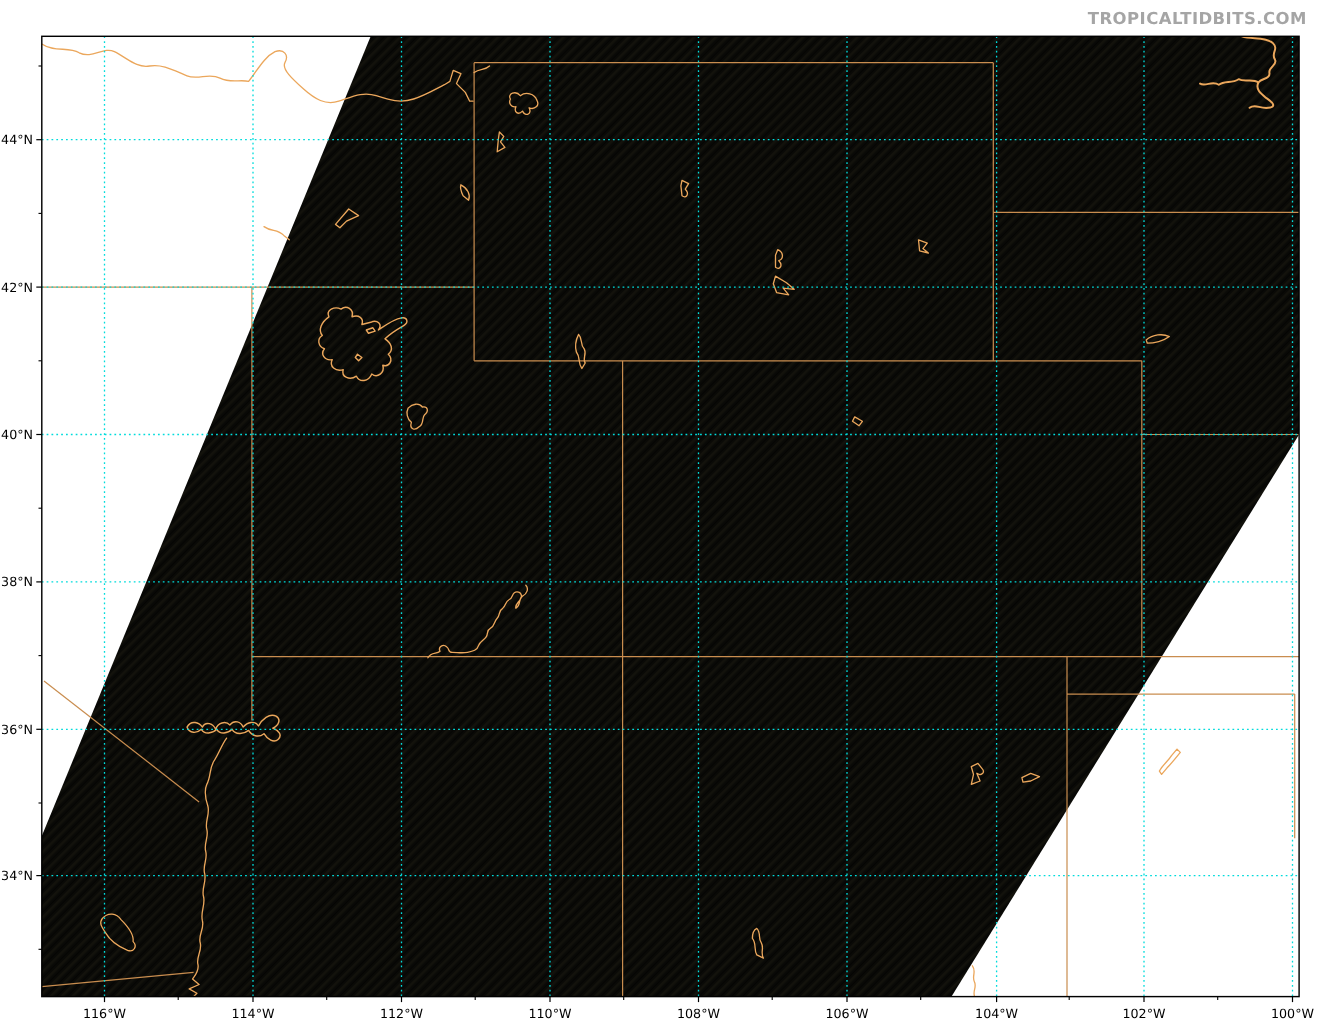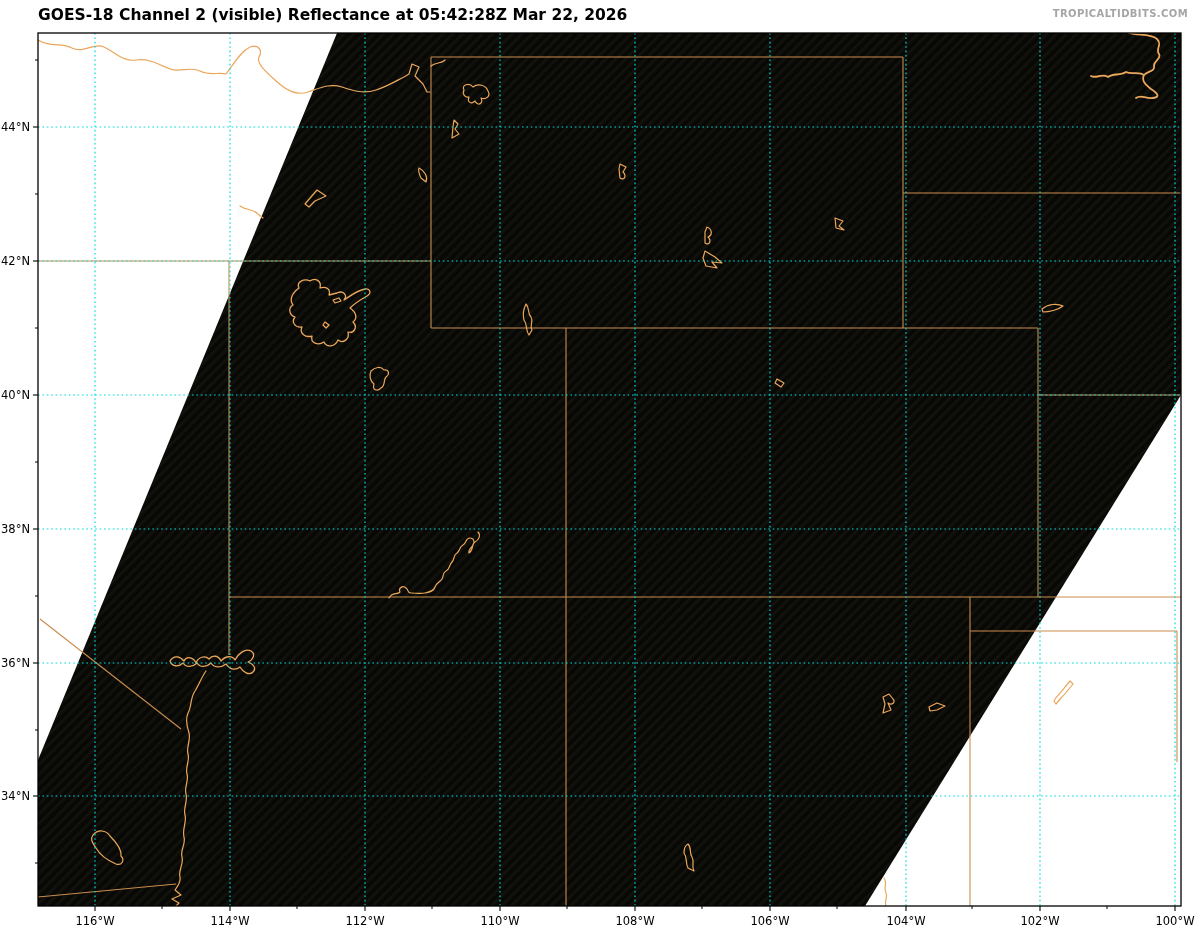--- a/index.html
+++ b/index.html
@@ -1,27 +1,26 @@
 <!DOCTYPE html>
 <html><head>
 <meta charset="utf-8">
 <style>
   html,body{margin:0;padding:0;background:#ffffff;}
   .stage{position:relative;width:1200px;height:929px;background:#ffffff;overflow:hidden;
          font-family:"DejaVu Sans","Liberation Sans",sans-serif;}
   .title{position:absolute;left:38px;top:6px;font-size:15.5px;font-weight:bold;color:#000;white-space:nowrap;}
-  .watermark{position:absolute;right:12px;top:8px;font-size:10px;font-weight:bold;color:#a5a5a5;letter-spacing:0.4px;}
+  .watermark{position:absolute;right:12px;top:8px;font-size:15px;font-weight:bold;color:#a5a5a5;letter-spacing:0.4px;}
   svg{position:absolute;left:0;top:0;}
   text{font-family:"DejaVu Sans","Liberation Sans",sans-serif;}
 </style>
 </head>
 <body>
 
 <div class="stage">
-  <div class="title">GOES-18 Channel 2 (visible) Reflectance at 05:42:28Z Mar 22, 2026</div>
   <div class="watermark">TROPICALTIDBITS.COM</div>
   <svg id="map" width="1200" height="929" viewBox="0 0 1200 929">
       <defs>
         <pattern id="scantex" patternUnits="userSpaceOnUse" width="7" height="7" patternTransform="rotate(-45)">
           <rect width="7" height="7" fill="#0a0a07"></rect>
           <rect width="7" height="2.2" fill="#13120c"></rect>
           <rect y="4.2" width="7" height="1.2" fill="#050503"></rect>
         </pattern>
         <clipPath id="plotclip">
           <rect x="38" y="33" width="1143" height="873"></rect>

